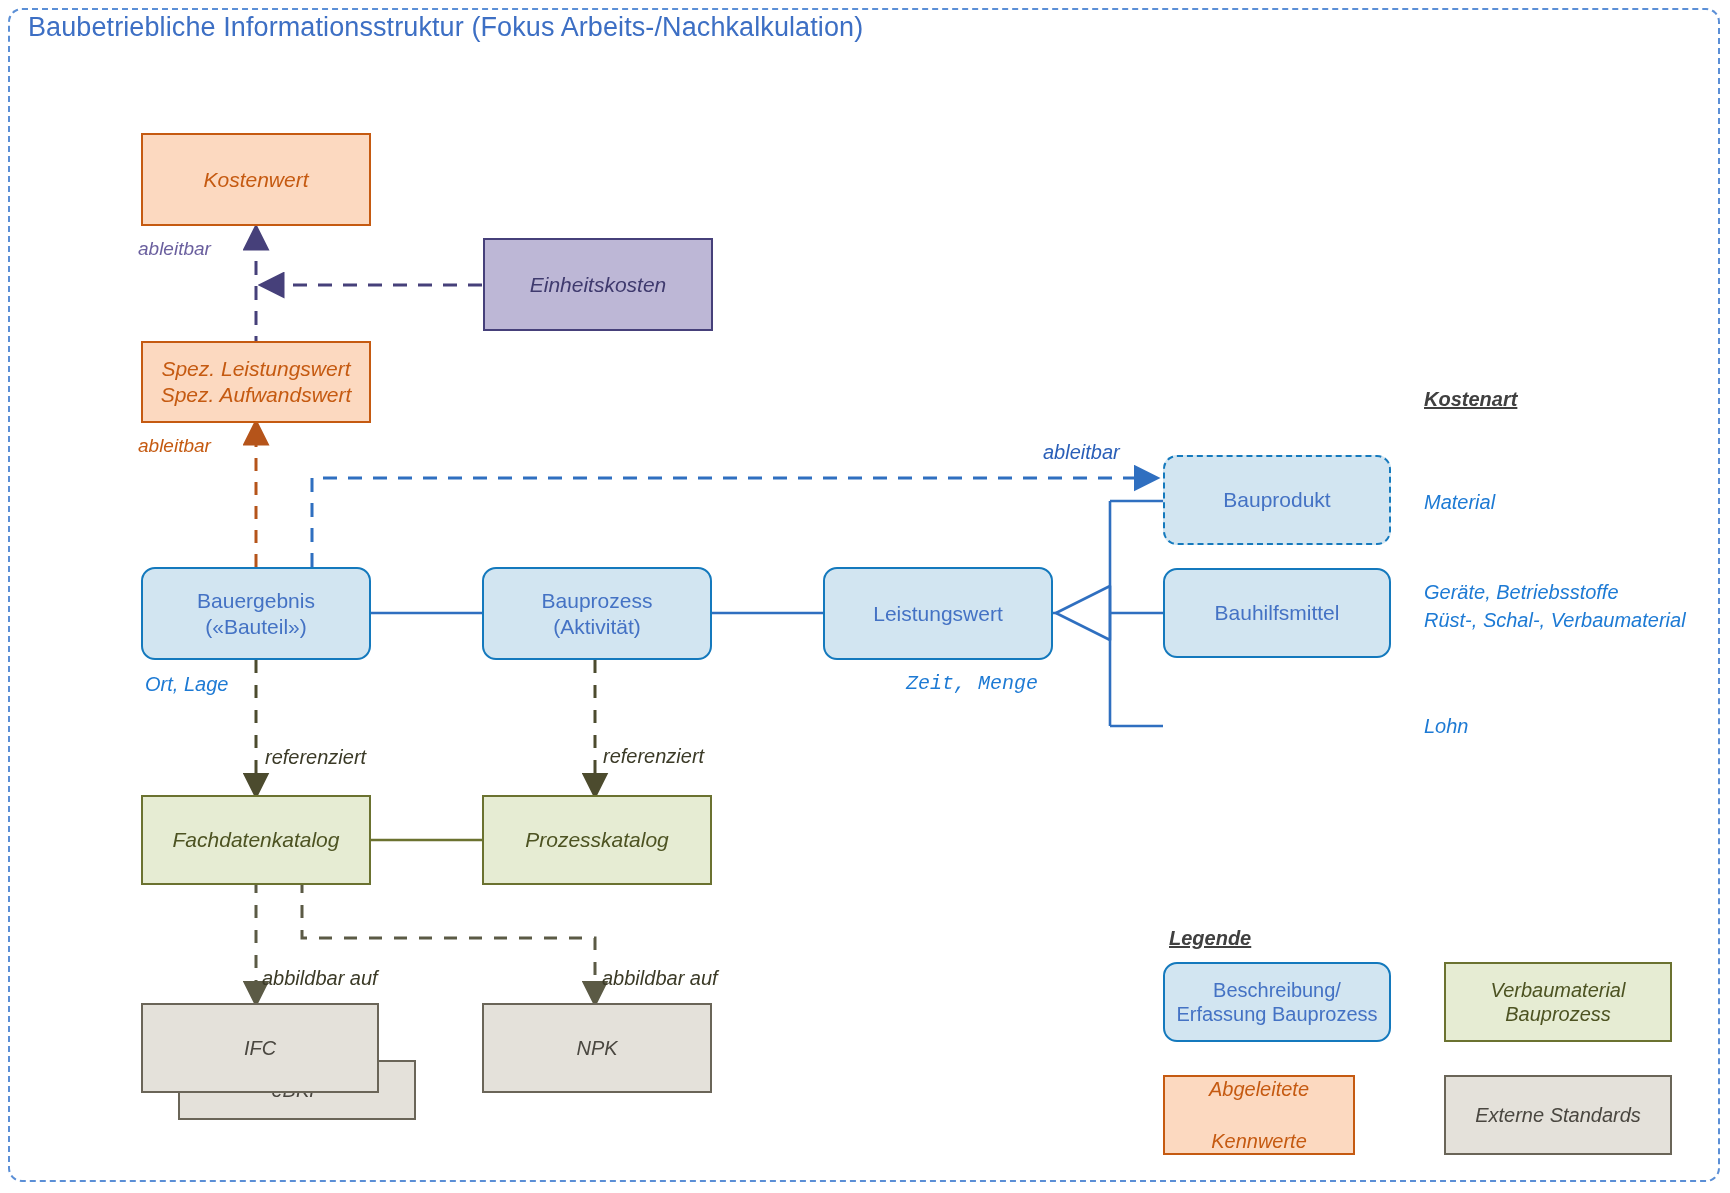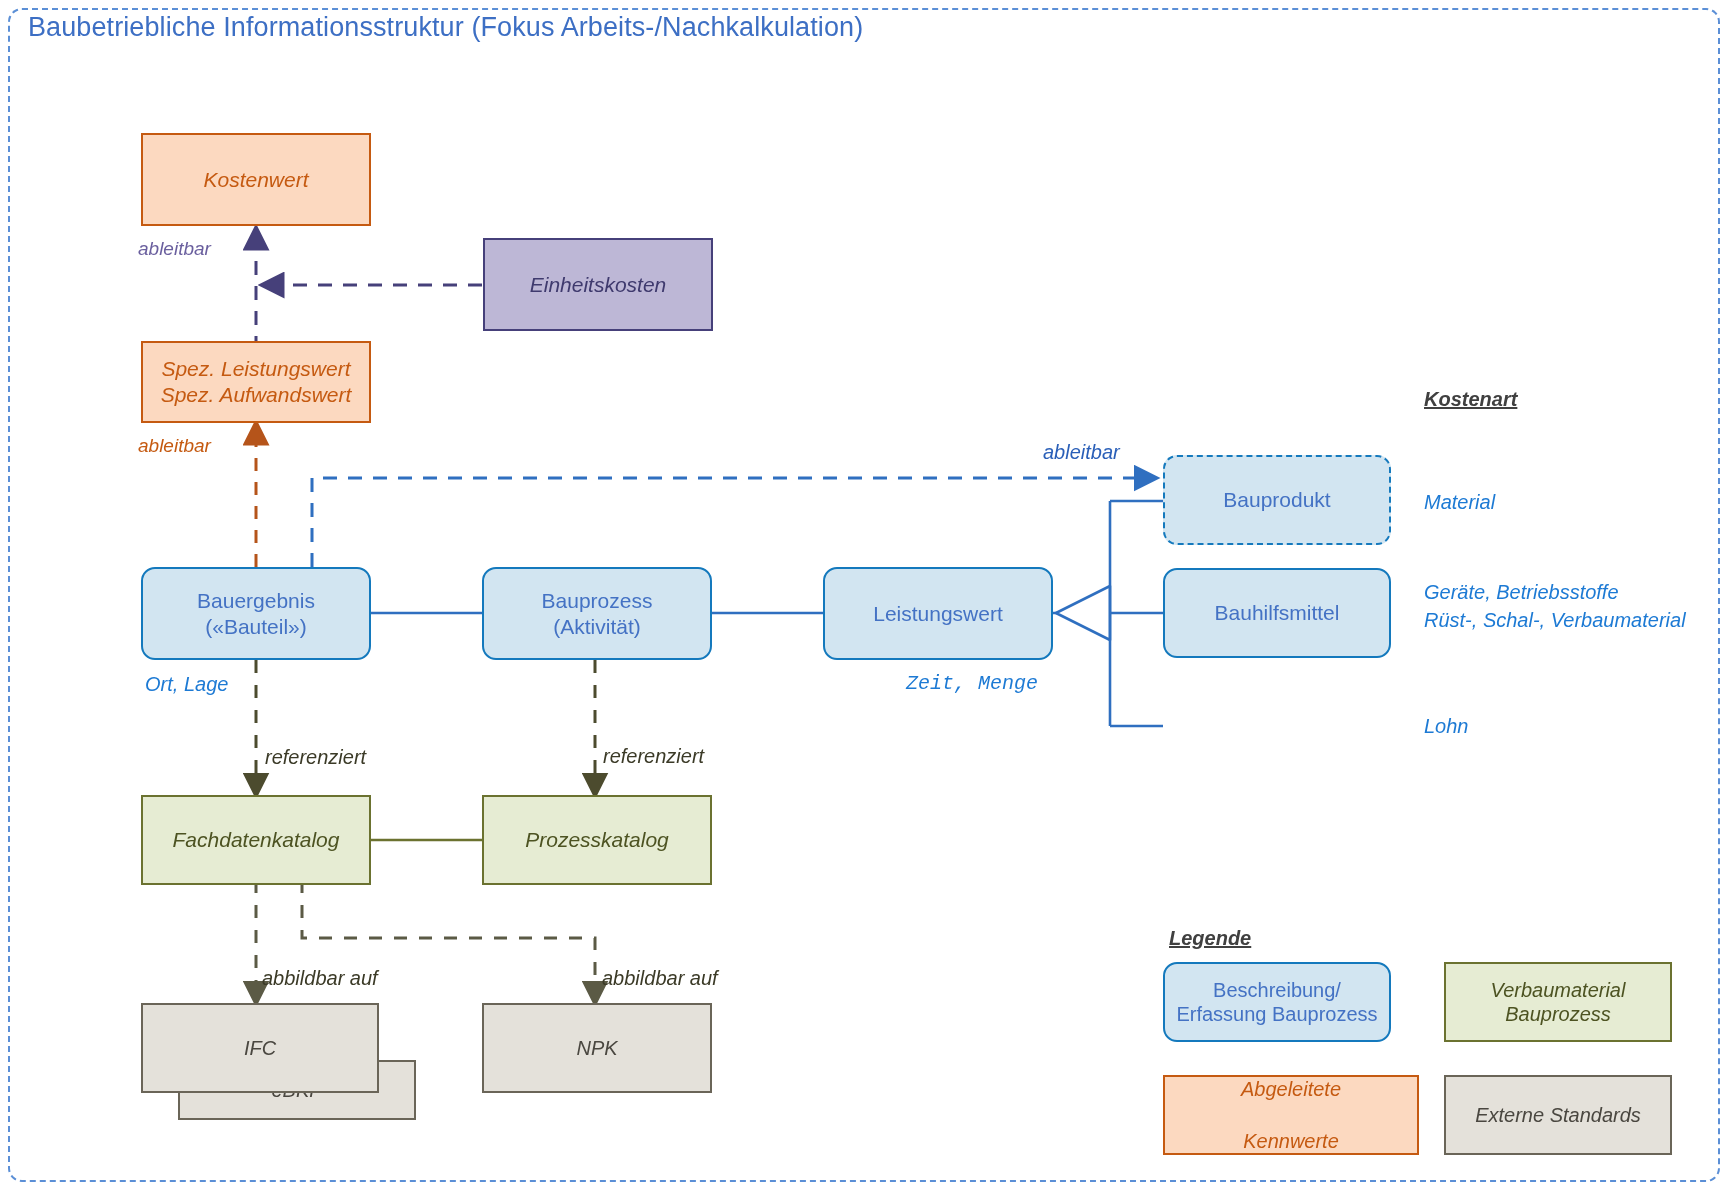--- a/index.html
+++ b/index.html
@@ -200,21 +200,21 @@
   <div class="box blue" style="left:1163px;top:962px;width:228px;height:80px;flex-direction:column;font-size:20px;justify-content:center;">
     <span>Beschreibung/</span>
     <span>Erfassung Bauprozess</span>
   </div>
 
   <div class="box green" style="left:1444px;top:962px;width:228px;height:80px;flex-direction:column;font-size:20px;">
     <span>Verbaumaterial</span>
     <span>Bauprozess</span>
   </div>
 
-  <div class="box orange" style="left:1163px;top:1075px;width:256px;height:80px;flex-direction:column;font-size:20px;gap:28px;">
+  <div class="box orange" style="left:1163px;top:1075px;width:192px;height:80px;flex-direction:column;font-size:20px;gap:28px;">
     <span>Abgeleitete</span>
     <span>Kennwerte</span>
   </div>
 
   <div class="box grey" style="left:1444px;top:1075px;width:228px;height:80px;font-size:20px;">
     <span>Externe Standards</span>
   </div>
 
 </div>
 

